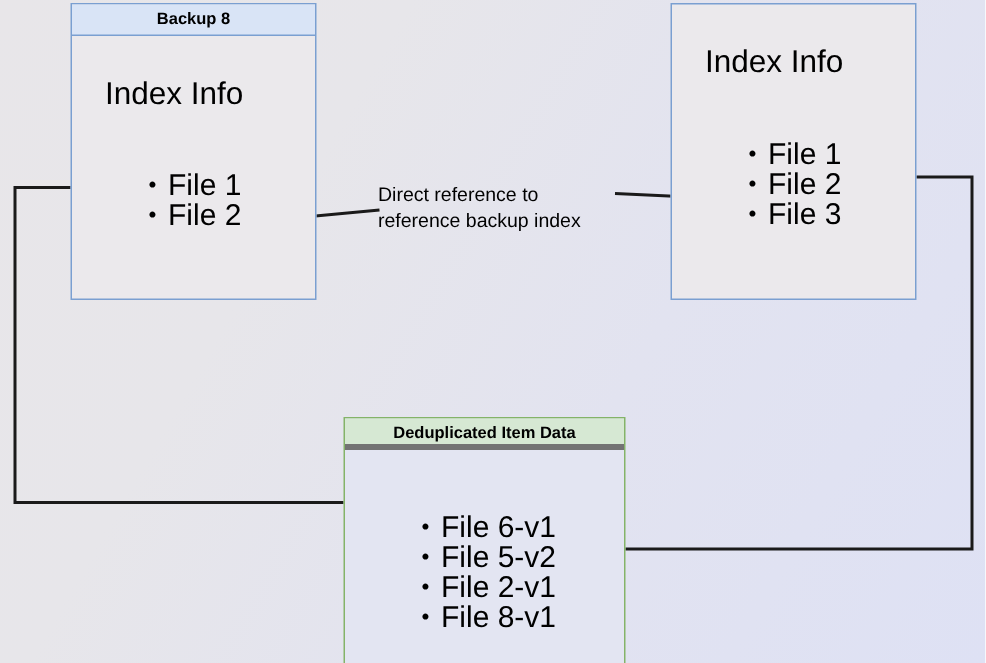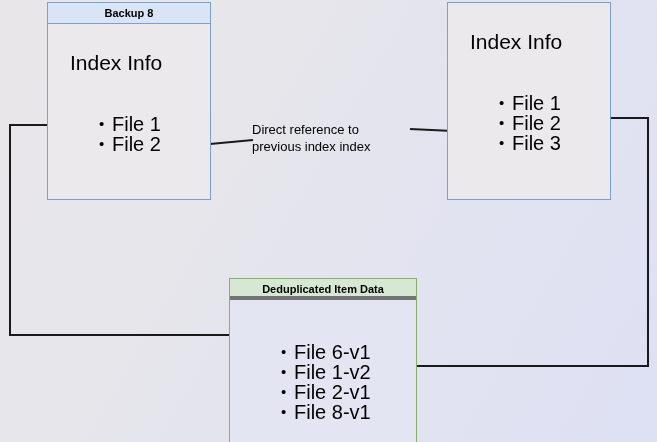--- a/index.html
+++ b/index.html
@@ -144,25 +144,25 @@
         <li>File 3</li>
       </ul>
     </div>
   </div>
 
   <div class="node green" id="dedup">
     <div class="node-header">Deduplicated Item Data</div>
     <div class="node-body">
       <ul class="bullet-list">
         <li>File 6-v1</li>
-        <li>File 1-v2</li>
+        <li>File 5-v2</li>
         <li>File 2-v1</li>
         <li>File 8-v1</li>
       </ul>
     </div>
   </div>
 
   <div class="edge-label">
     <div>Direct reference to</div>
-    <div>previous index index</div>
+    <div>reference backup index</div>
   </div>
 
 </div>
 
 </body></html>

